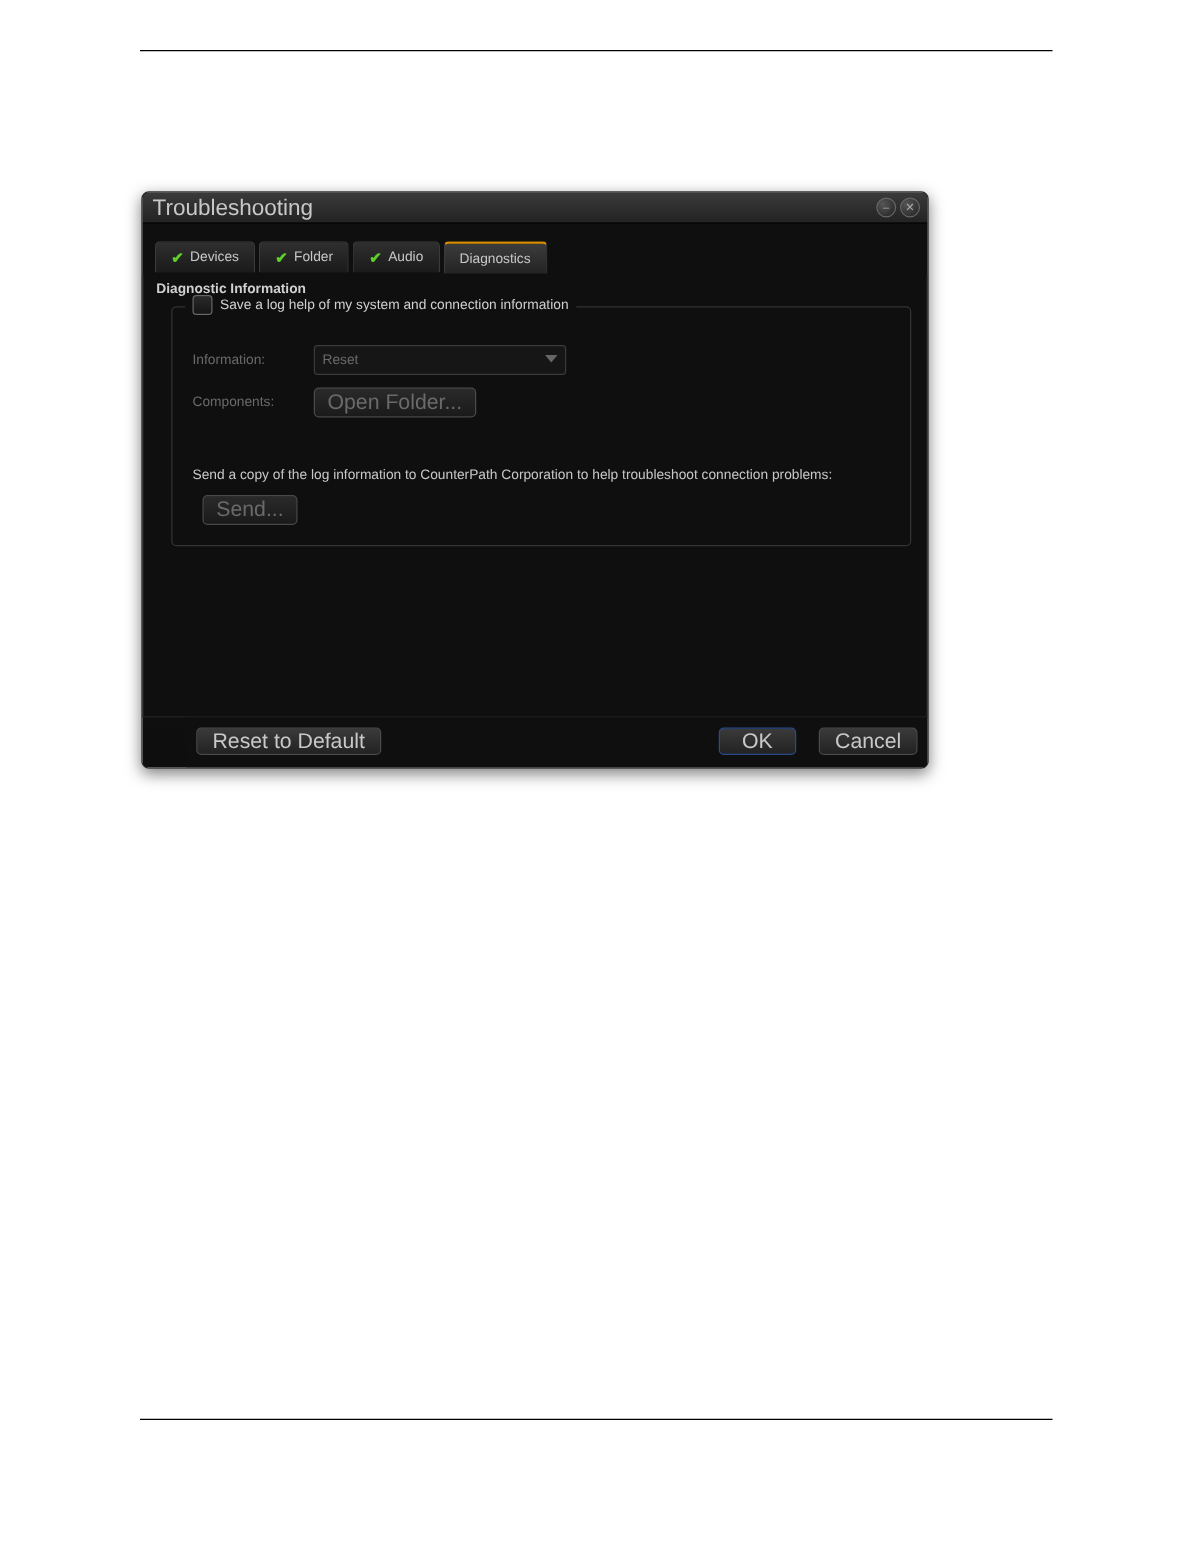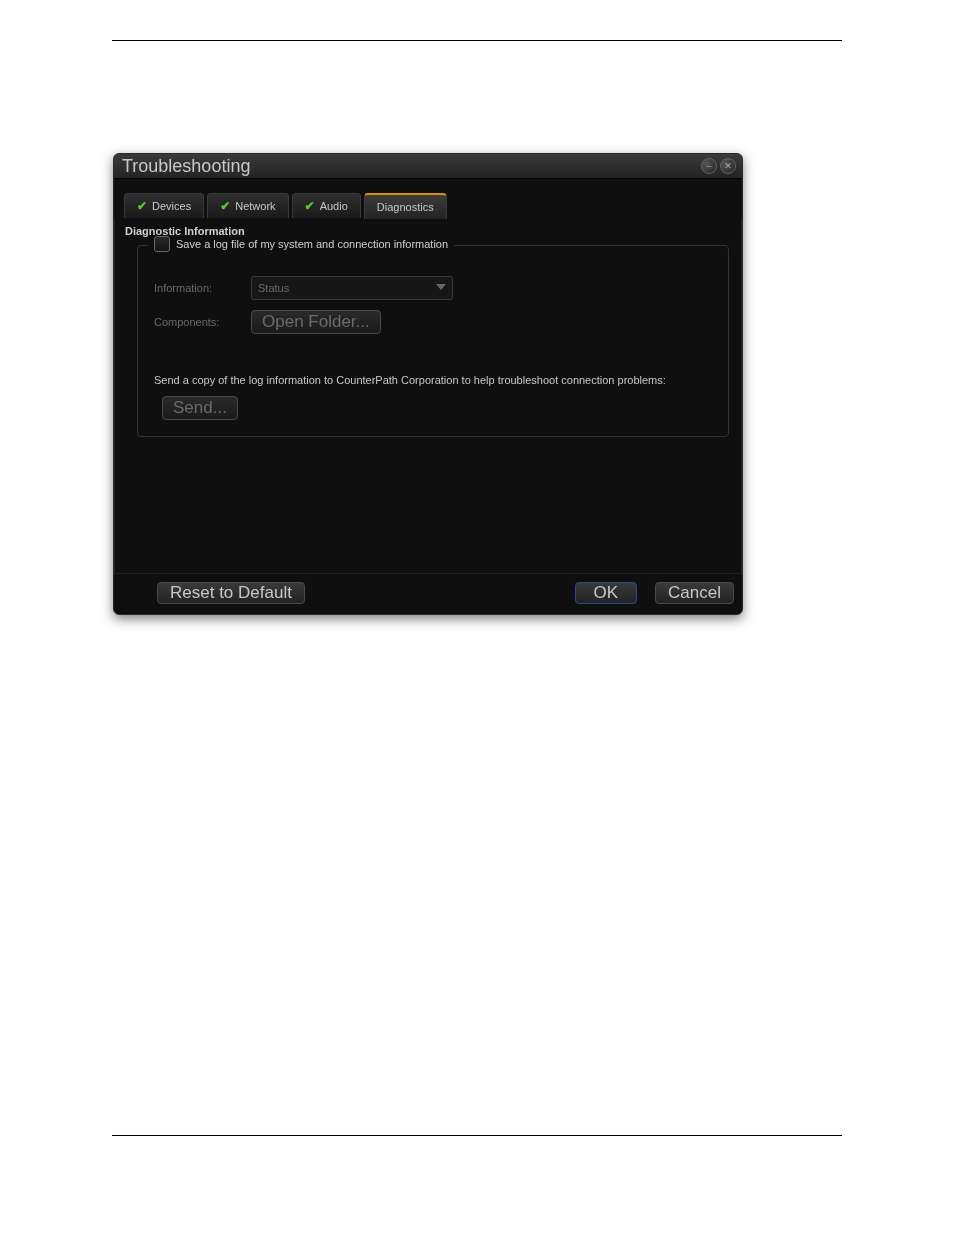--- a/index.html
+++ b/index.html
@@ -238,44 +238,44 @@
     </div>
   </div>
 
   <div class="tabs">
     <div class="tab">
       <span class="check-icon">✔</span>
       <span>Devices</span>
     </div>
     <div class="tab">
       <span class="check-icon">✔</span>
-      <span>Network</span>
+      <span>Folder</span>
     </div>
     <div class="tab">
       <span class="check-icon">✔</span>
       <span>Audio</span>
     </div>
     <div class="tab active">
       <span>Diagnostics</span>
     </div>
   </div>
 
   <div class="content">
     <div class="section-title">Diagnostic Information</div>
 
     <div class="fieldset">
       <div class="fieldset-legend">
         <span class="checkbox"></span>
-        <span class="legend-label">Save a log file of my system and connection information</span>
+        <span class="legend-label">Save a log help of my system and connection information</span>
       </div>
 
       <div class="row">
         <span class="row-label">Information:</span>
         <div class="select">
-          <span>Status</span>
+          <span>Reset</span>
           <span class="select-chevron">
             <svg viewBox="0 0 10 10">
                 <polygon points="0,2 10,2 5,8"></polygon>
               </svg>
           </span>
         </div>
       </div>
 
       <div class="row">
         <span class="row-label">Components:</span>

